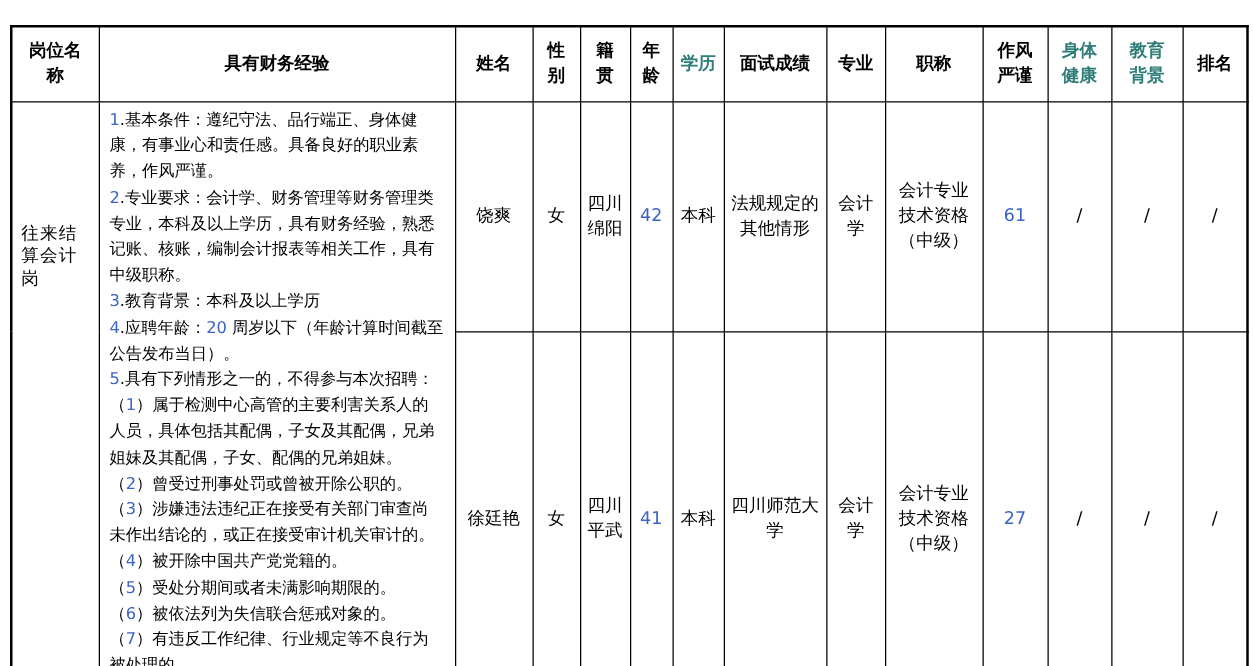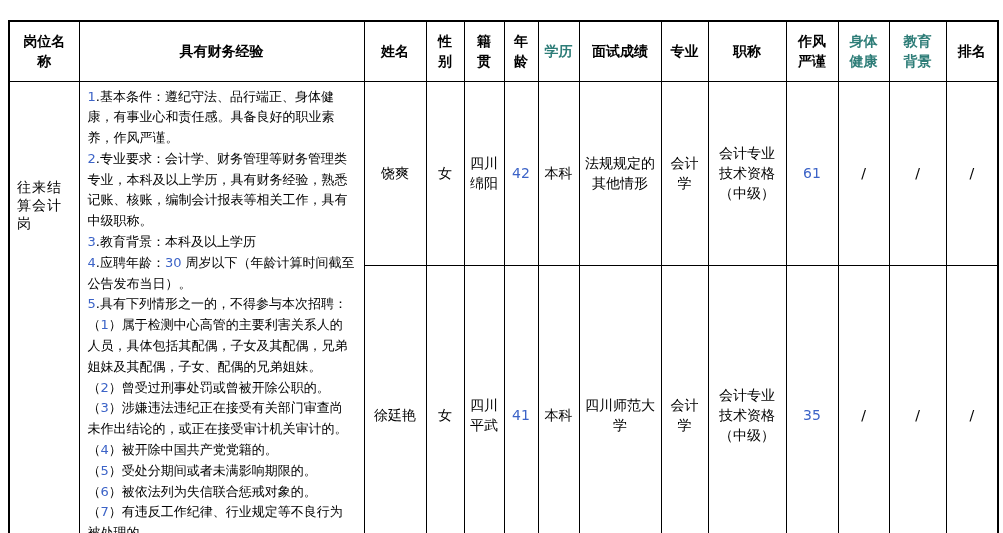--- a/index.html
+++ b/index.html
@@ -93,21 +93,21 @@
       <th class="teal pad8">教育背景</th>
       <th>排名</th>
     </tr>
 
     <tr class="r1">
       <td class="position-cell" rowspan="2">往来结算会计岗</td>
       <td class="req-cell" rowspan="2">
         <p><span class="digit">1</span>.基本条件：遵纪守法、品行端正、身体健康，有事业心和责任感。具备良好的职业素养，作风严谨。</p>
         <p><span class="digit">2</span>.专业要求：会计学、财务管理等财务管理类专业，本科及以上学历，具有财务经验，熟悉记账、核账，编制会计报表等相关工作，具有中级职称。</p>
         <p><span class="digit">3</span>.教育背景：本科及以上学历</p>
-        <p><span class="digit">4</span>.应聘年龄：<span class="digit">30</span> 周岁以下（年龄计算时间截至公告发布当日）。</p>
+        <p><span class="digit">4</span>.应聘年龄：<span class="digit">20</span> 周岁以下（年龄计算时间截至公告发布当日）。</p>
         <p><span class="digit">5</span>.具有下列情形之一的，不得参与本次招聘：</p>
         <p>（<span class="digit">1</span>）属于检测中心高管的主要利害关系人的人员，具体包括其配偶，子女及其配偶，兄弟姐妹及其配偶，子女、配偶的兄弟姐妹。</p>
         <p>（<span class="digit">2</span>）曾受过刑事处罚或曾被开除公职的。</p>
         <p>（<span class="digit">3</span>）涉嫌违法违纪正在接受有关部门审查尚未作出结论的，或正在接受审计机关审计的。</p>
         <p>（<span class="digit">4</span>）被开除中国共产党党籍的。</p>
         <p>（<span class="digit">5</span>）受处分期间或者未满影响期限的。</p>
         <p>（<span class="digit">6</span>）被依法列为失信联合惩戒对象的。</p>
         <p>（<span class="digit">7</span>）有违反工作纪律、行业规定等不良行为被处理的。</p>
         <p>（<span class="digit">8</span>）法律、法规规定的其他情形。</p>
       </td>
@@ -127,20 +127,20 @@
 
     <tr class="r2">
       <td>徐廷艳</td>
       <td>女</td>
       <td>四川平武</td>
       <td><span class="digit">41</span></td>
       <td>本科</td>
       <td>四川师范大学</td>
       <td>会计学</td>
       <td>会计专业技术资格（中级）</td>
-      <td><span class="digit">35</span></td>
+      <td><span class="digit">27</span></td>
       <td>/</td>
       <td>/</td>
       <td>/</td>
     </tr>
   </tbody>
     </table>
 </div>
 
 </body></html>

